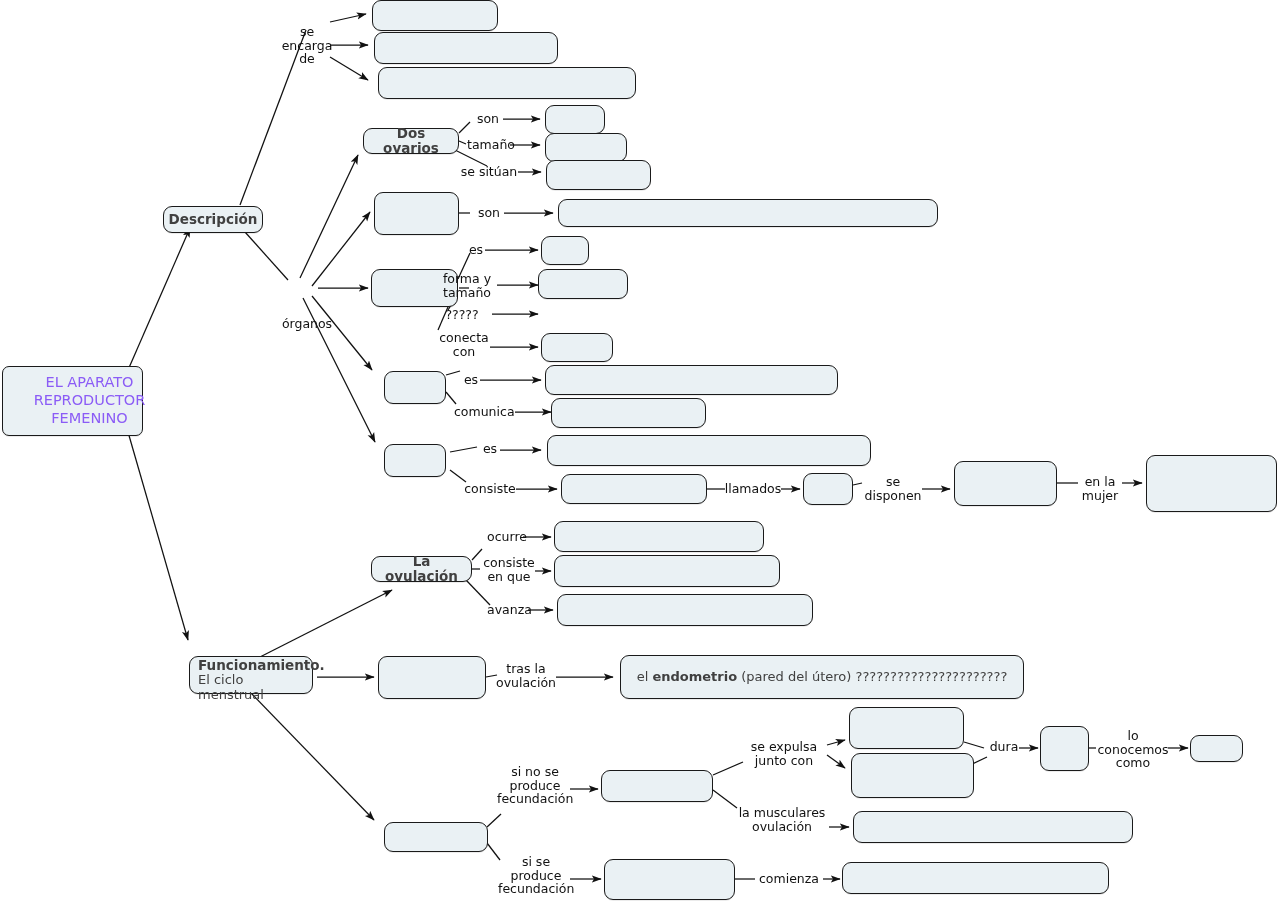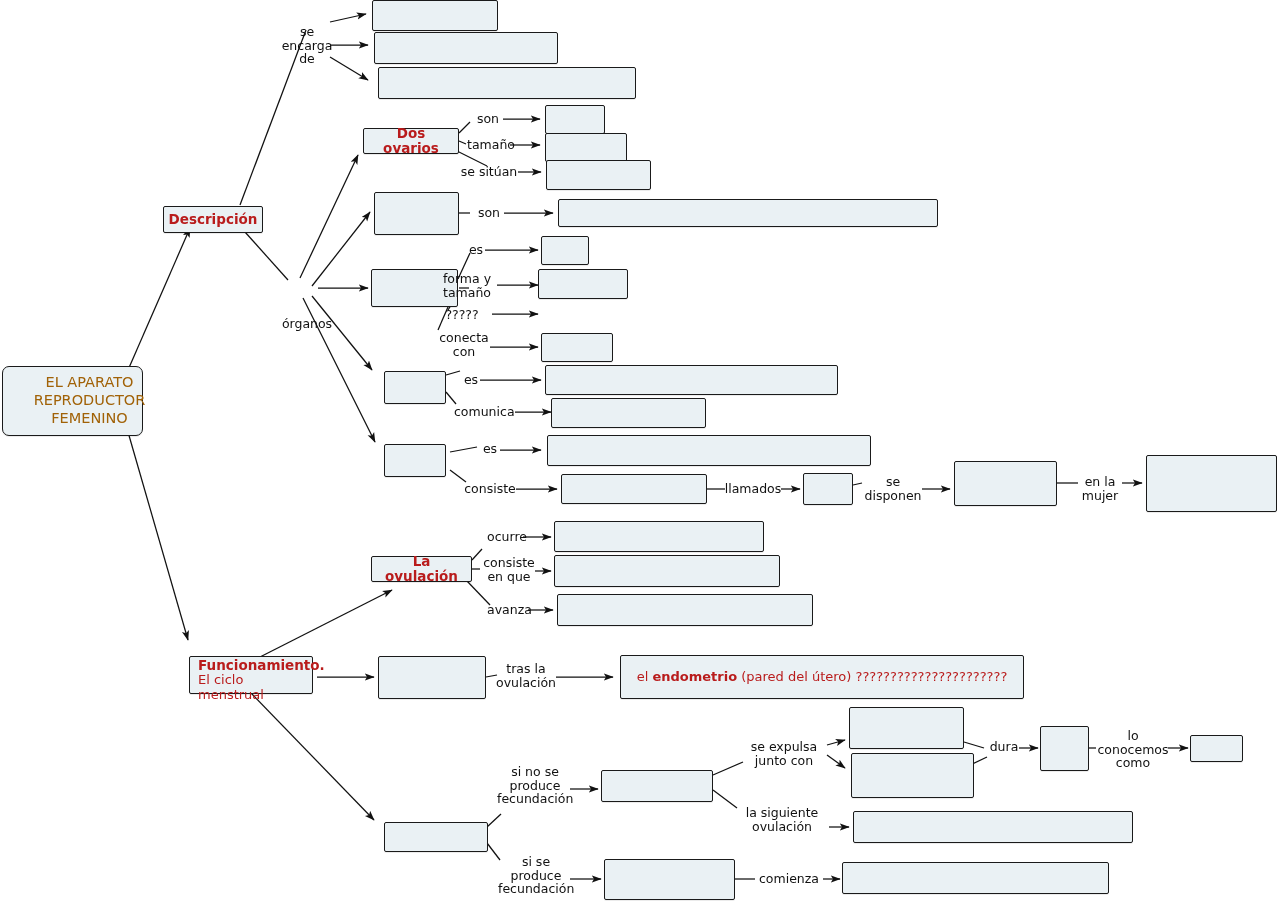--- a/index.html
+++ b/index.html
@@ -24,34 +24,34 @@
     top: 0;
     width: 1279px;
     height: 905px;
     pointer-events: none;
   }
   .node {
     position: absolute;
     box-sizing: border-box;
     background: #eaf1f4;
     border: 1.2px solid #1a1a1a;
-    border-radius: 2px;
+    border-radius: 9px;
     display: flex;
     align-items: center;
     justify-content: center;
     text-align: center;
     font-family: "DejaVu Sans", sans-serif;
     font-size: 13px;
-    color: #b91c1c;
+    color: #404040;
     line-height: 1.12;
     padding: 1px 6px;
     box-shadow: 0 1px 0 rgba(0,0,0,0.08);
   }
   .node.root {
-    color: #a16207;
+    color: #8b5cf6;
     font-size: 14.5px;
     border-radius: 7px;
     line-height: 1.22;
     padding-left: 40px;
   }
   .node.strong {
     font-weight: bold;
     font-size: 13.5px;
   }
   .node .b {
@@ -297,21 +297,21 @@
   <div class="linklabel" style="left:487px; top:603px; width:44px;">avanza</div>
 
   <div class="linklabel" style="left:495px; top:662px; width:62px;">tras la
 ovulación</div>
 
   <div class="linklabel" style="left:497px; top:765px; width:76px;">si no se
 produce
 fecundación</div>
   <div class="linklabel" style="left:744px; top:740px; width:80px;">se expulsa
 junto con</div>
-  <div class="linklabel" style="left:736px; top:806px; width:92px;">la siguiente
+  <div class="linklabel" style="left:736px; top:806px; width:92px;">la musculares
 ovulación</div>
   <div class="linklabel" style="left:987px; top:740px; width:34px;">dura</div>
   <div class="linklabel" style="left:1095px; top:729px; width:76px;">lo
 conocemos
 como</div>
 
   <div class="linklabel" style="left:498px; top:855px; width:76px;">si se
 produce
 fecundación</div>
   <div class="linklabel" style="left:754px; top:872px; width:70px;text-align:center;">comienza</div>

